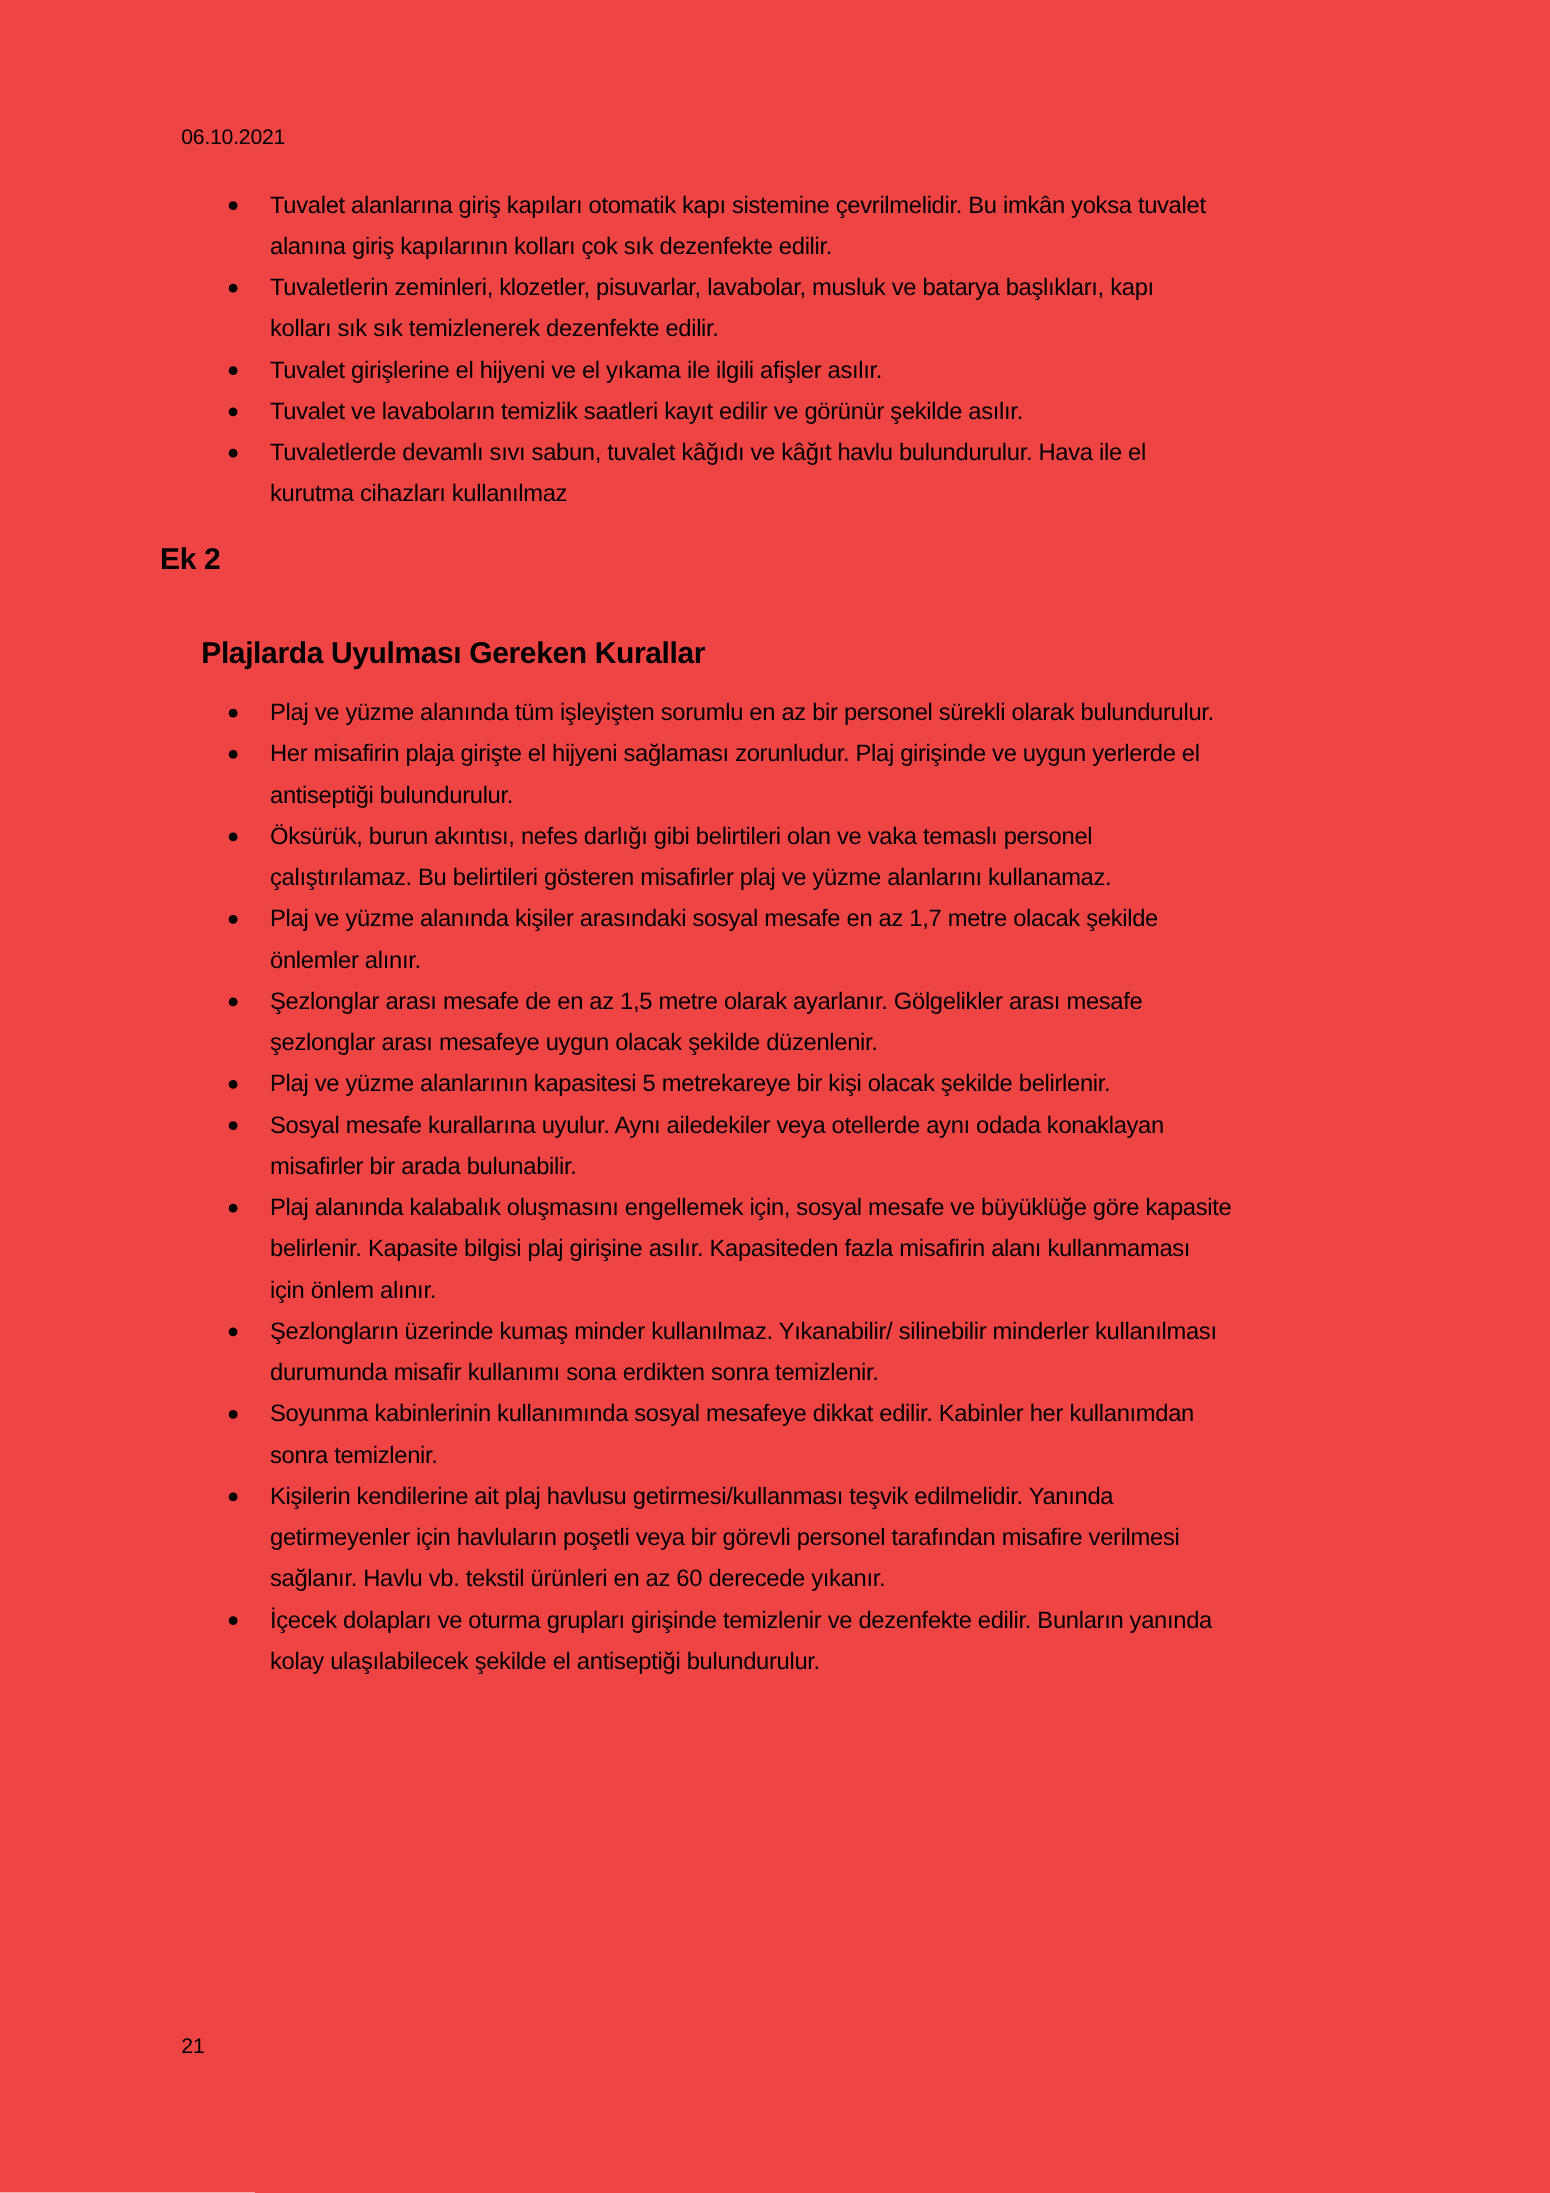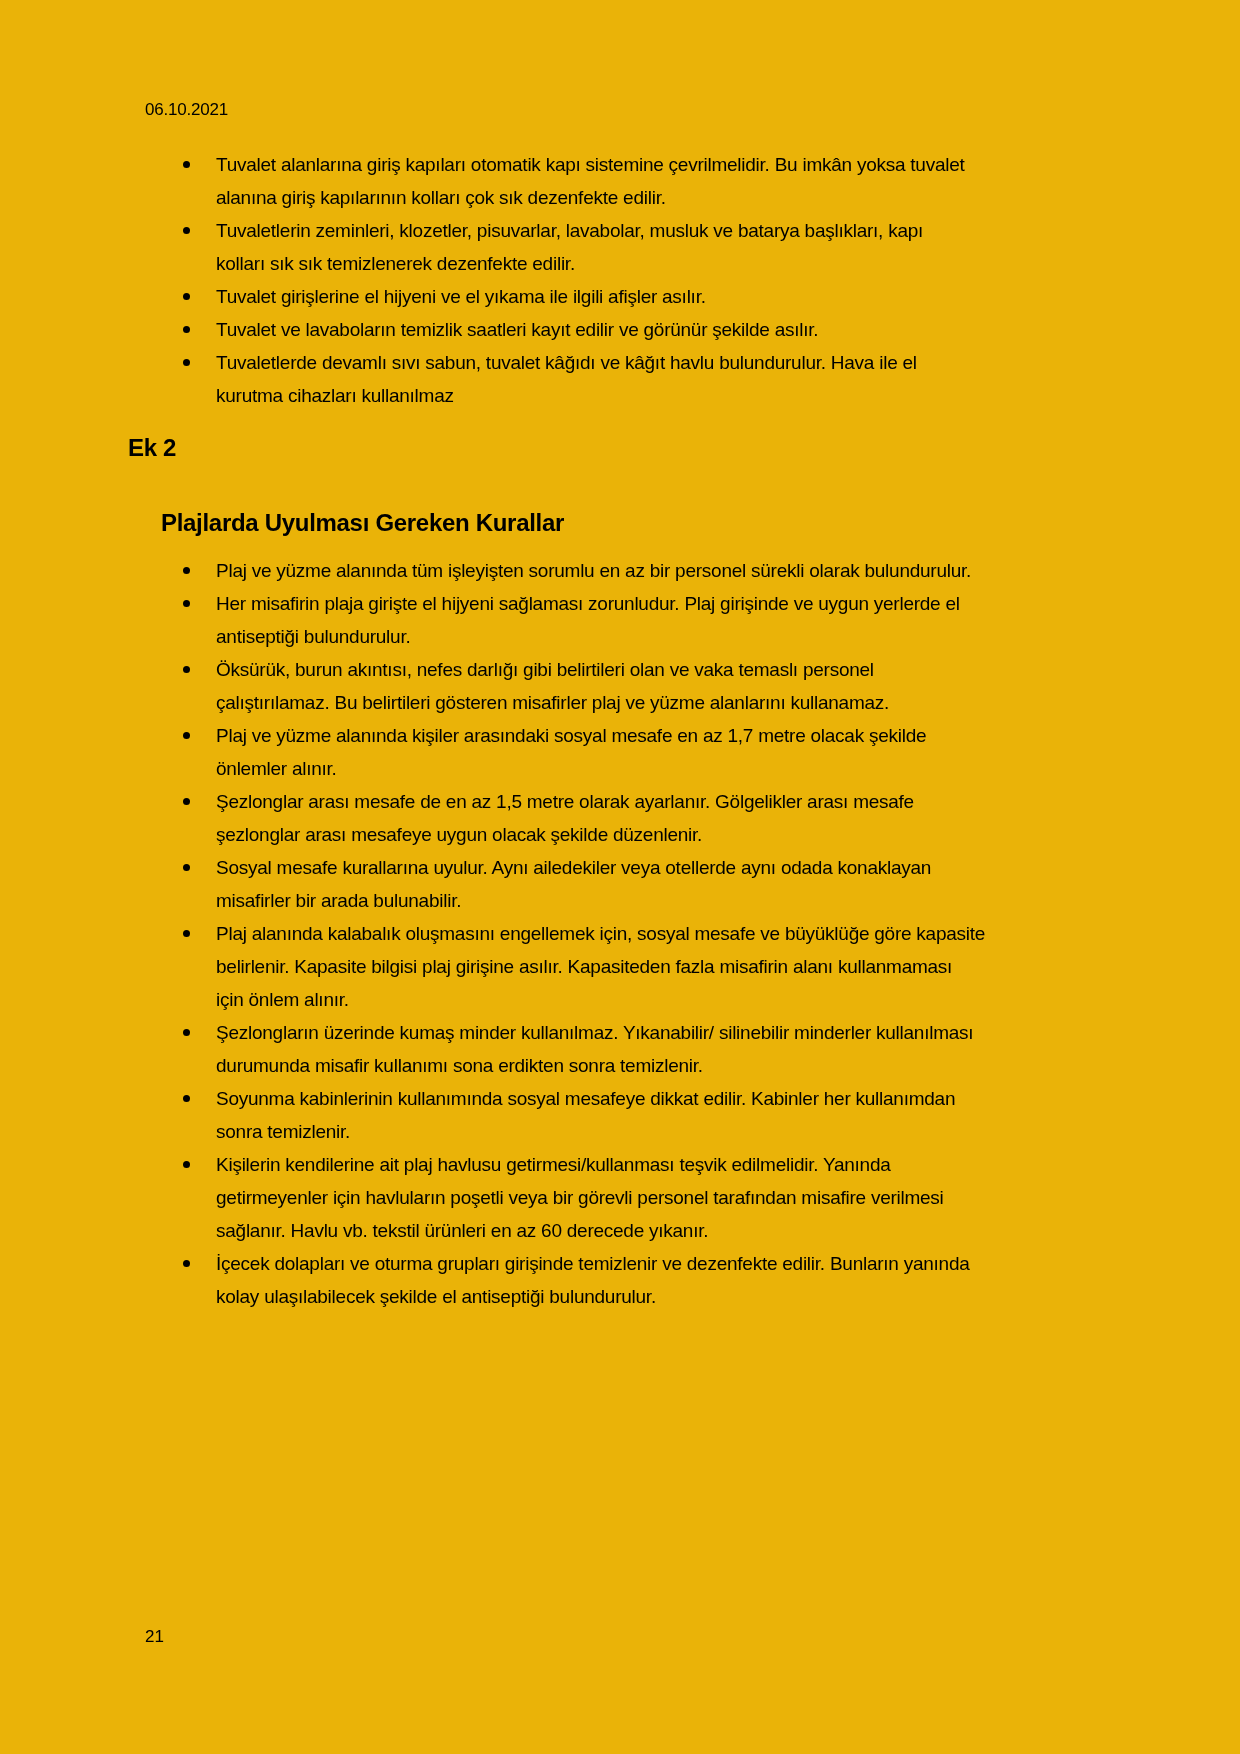--- a/index.html
+++ b/index.html
@@ -4,21 +4,21 @@
 <style>
   html, body {
     margin: 0;
     padding: 0;
     background: #ffffff;
   }
   .page {
     position: relative;
     width: 1240px;
     height: 1754px;
-    background: #eab308;
+    background: #ef4444;
     color: #000000;
     font-family: "Liberation Sans", sans-serif;
     overflow: hidden;
   }
   .date {
     position: absolute;
     left: 145px;
     top: 99px;
     font-size: 17px;
     line-height: 22px;
@@ -139,20 +139,24 @@
       <span class="li-text">Plaj ve yüzme alanında kişiler arasındaki sosyal mesafe en az 1,7 metre olacak şekilde
 önlemler alınır.</span>
     </li>
     <li>
       <span class="bullet"></span>
       <span class="li-text">Şezlonglar arası mesafe de en az 1,5 metre olarak ayarlanır. Gölgelikler arası mesafe
 şezlonglar arası mesafeye uygun olacak şekilde düzenlenir.</span>
     </li>
     <li>
       <span class="bullet"></span>
+      <span class="li-text">Plaj ve yüzme alanlarının kapasitesi 5 metrekareye bir kişi olacak şekilde belirlenir.</span>
+    </li>
+    <li>
+      <span class="bullet"></span>
       <span class="li-text">Sosyal mesafe kurallarına uyulur. Aynı ailedekiler veya otellerde aynı odada konaklayan
 misafirler bir arada bulunabilir.</span>
     </li>
     <li>
       <span class="bullet"></span>
       <span class="li-text">Plaj alanında kalabalık oluşmasını engellemek için, sosyal mesafe ve büyüklüğe göre kapasite
 belirlenir. Kapasite bilgisi plaj girişine asılır. Kapasiteden fazla misafirin alanı kullanmaması
 için önlem alınır.</span>
     </li>
     <li>

